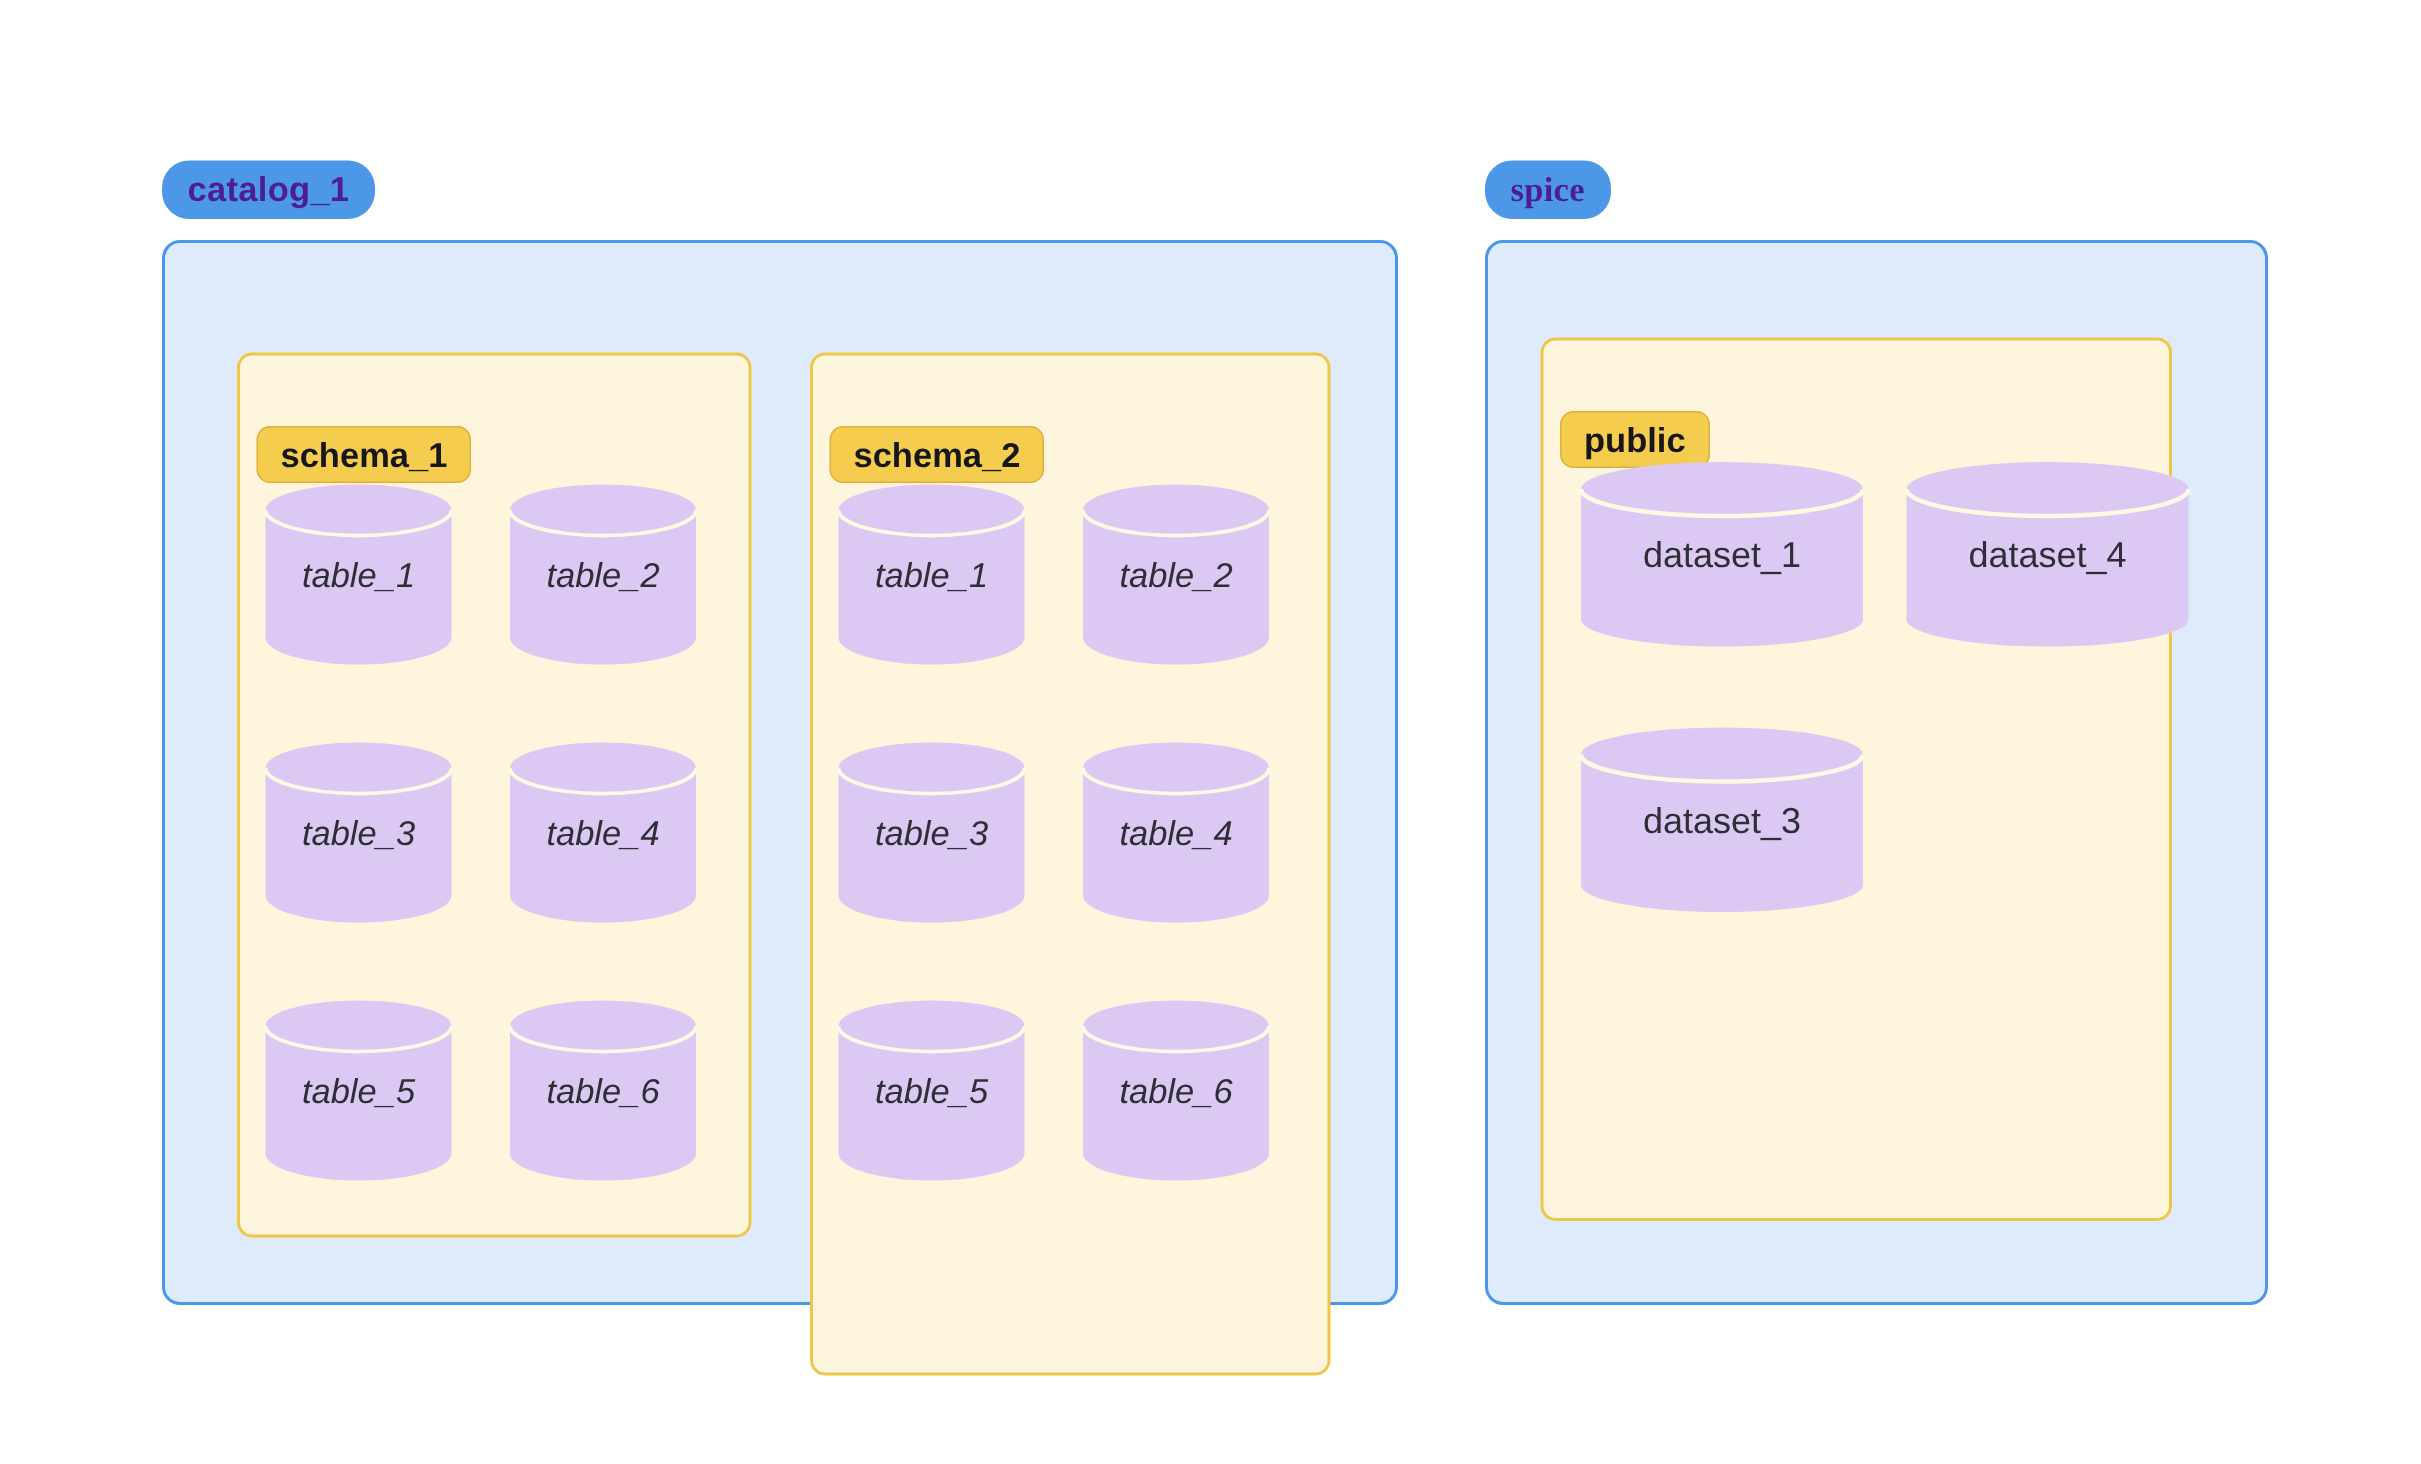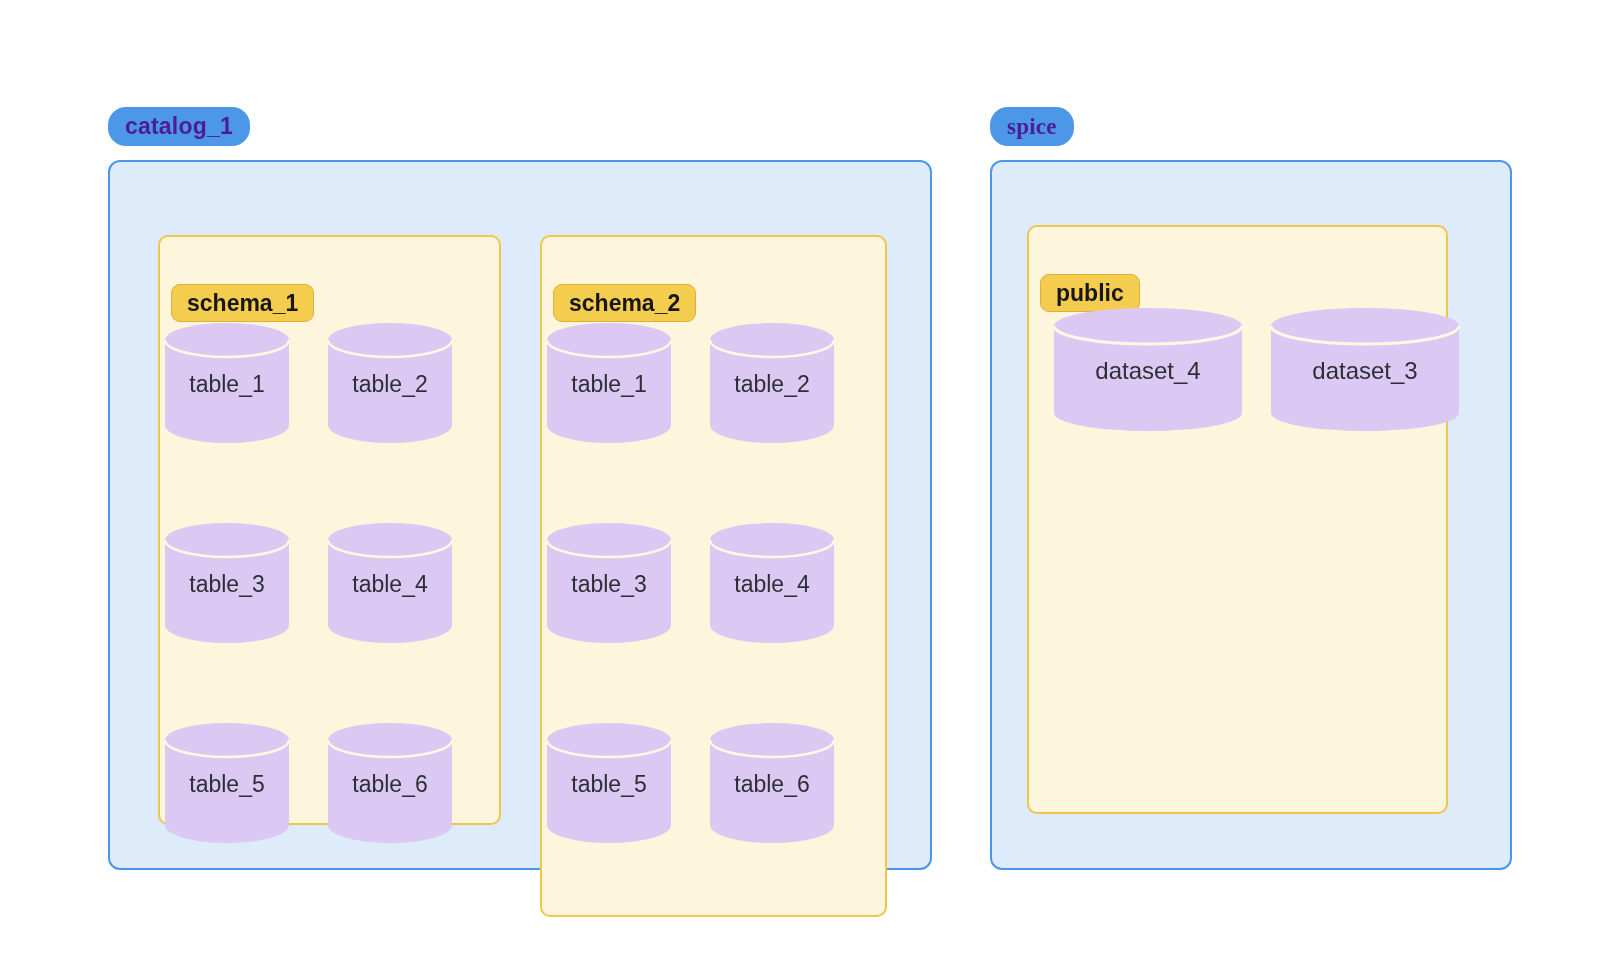--- a/index.html
+++ b/index.html
@@ -75,23 +75,24 @@
   .schema-2 { left: 430px; top: 73px; width: 347px; height: 682px; }
   .public-box { left: 35px; top: 63px; width: 421px; height: 589px; }
   .schema-box .yellow-badge { left: 11px; top: 11px; margin-top: 36px; }
 
   
   .cyl-grid {
     position: absolute;
     display: grid;
   }
   .tables-grid {
-    left: 4px; top: 85px;
+    left: 16px; top: 85px;
     grid-template-columns: 126px 126px;
-    gap: 78px 37px;
+    gap: 50px 37px;
+    font-style: italic;
   }
   .datasets-grid {
     left: 24px; top: 80px;
     grid-template-columns: 190px 190px;
     gap: 52px 27px;
   }
 
   
   .cyl { position: relative; }
   .table-cyl { width: 126px; height: 122px; }
@@ -234,27 +235,35 @@
 
     <div class="schema-box public-box">
       <div class="yellow-badge">public</div>
       <div class="cyl-grid datasets-grid">
         <div class="cyl dataset-cyl">
           <svg width="190" height="125" viewBox="0 0 190 125">
               <path d="M1,19 L1,106 A94,18 0 0 0 189,106 L189,19 Z" fill="#DBC8F3"></path>
               <ellipse cx="95" cy="19" rx="94" ry="18" fill="#DBC8F3"></ellipse>
               <path d="M1,19 A94,18 0 0 0 189,19" fill="none" stroke="#FFF9E4" stroke-width="3"></path>
             </svg>
-          <span class="cyl-label">dataset_4</span>
+          <span class="cyl-label">dataset_1</span>
         </div>
         <div class="cyl dataset-cyl">
           <svg width="190" height="125" viewBox="0 0 190 125">
               <path d="M1,19 L1,106 A94,18 0 0 0 189,106 L189,19 Z" fill="#DBC8F3"></path>
               <ellipse cx="95" cy="19" rx="94" ry="18" fill="#DBC8F3"></ellipse>
               <path d="M1,19 A94,18 0 0 0 189,19" fill="none" stroke="#FFF9E4" stroke-width="3"></path>
             </svg>
+          <span class="cyl-label">dataset_4</span>
+        </div>
+        <div class="cyl dataset-cyl">
+          <svg width="190" height="125" viewBox="0 0 190 125">
+              <path d="M1,19 L1,106 A94,18 0 0 0 189,106 L189,19 Z" fill="#DBC8F3"></path>
+              <ellipse cx="95" cy="19" rx="94" ry="18" fill="#DBC8F3"></ellipse>
+              <path d="M1,19 A94,18 0 0 0 189,19" fill="none" stroke="#FFF9E4" stroke-width="3"></path>
+            </svg>
           <span class="cyl-label">dataset_3</span>
         </div>
       </div>
     </div>
   </div>
 
 </div>
 
 </body></html>

